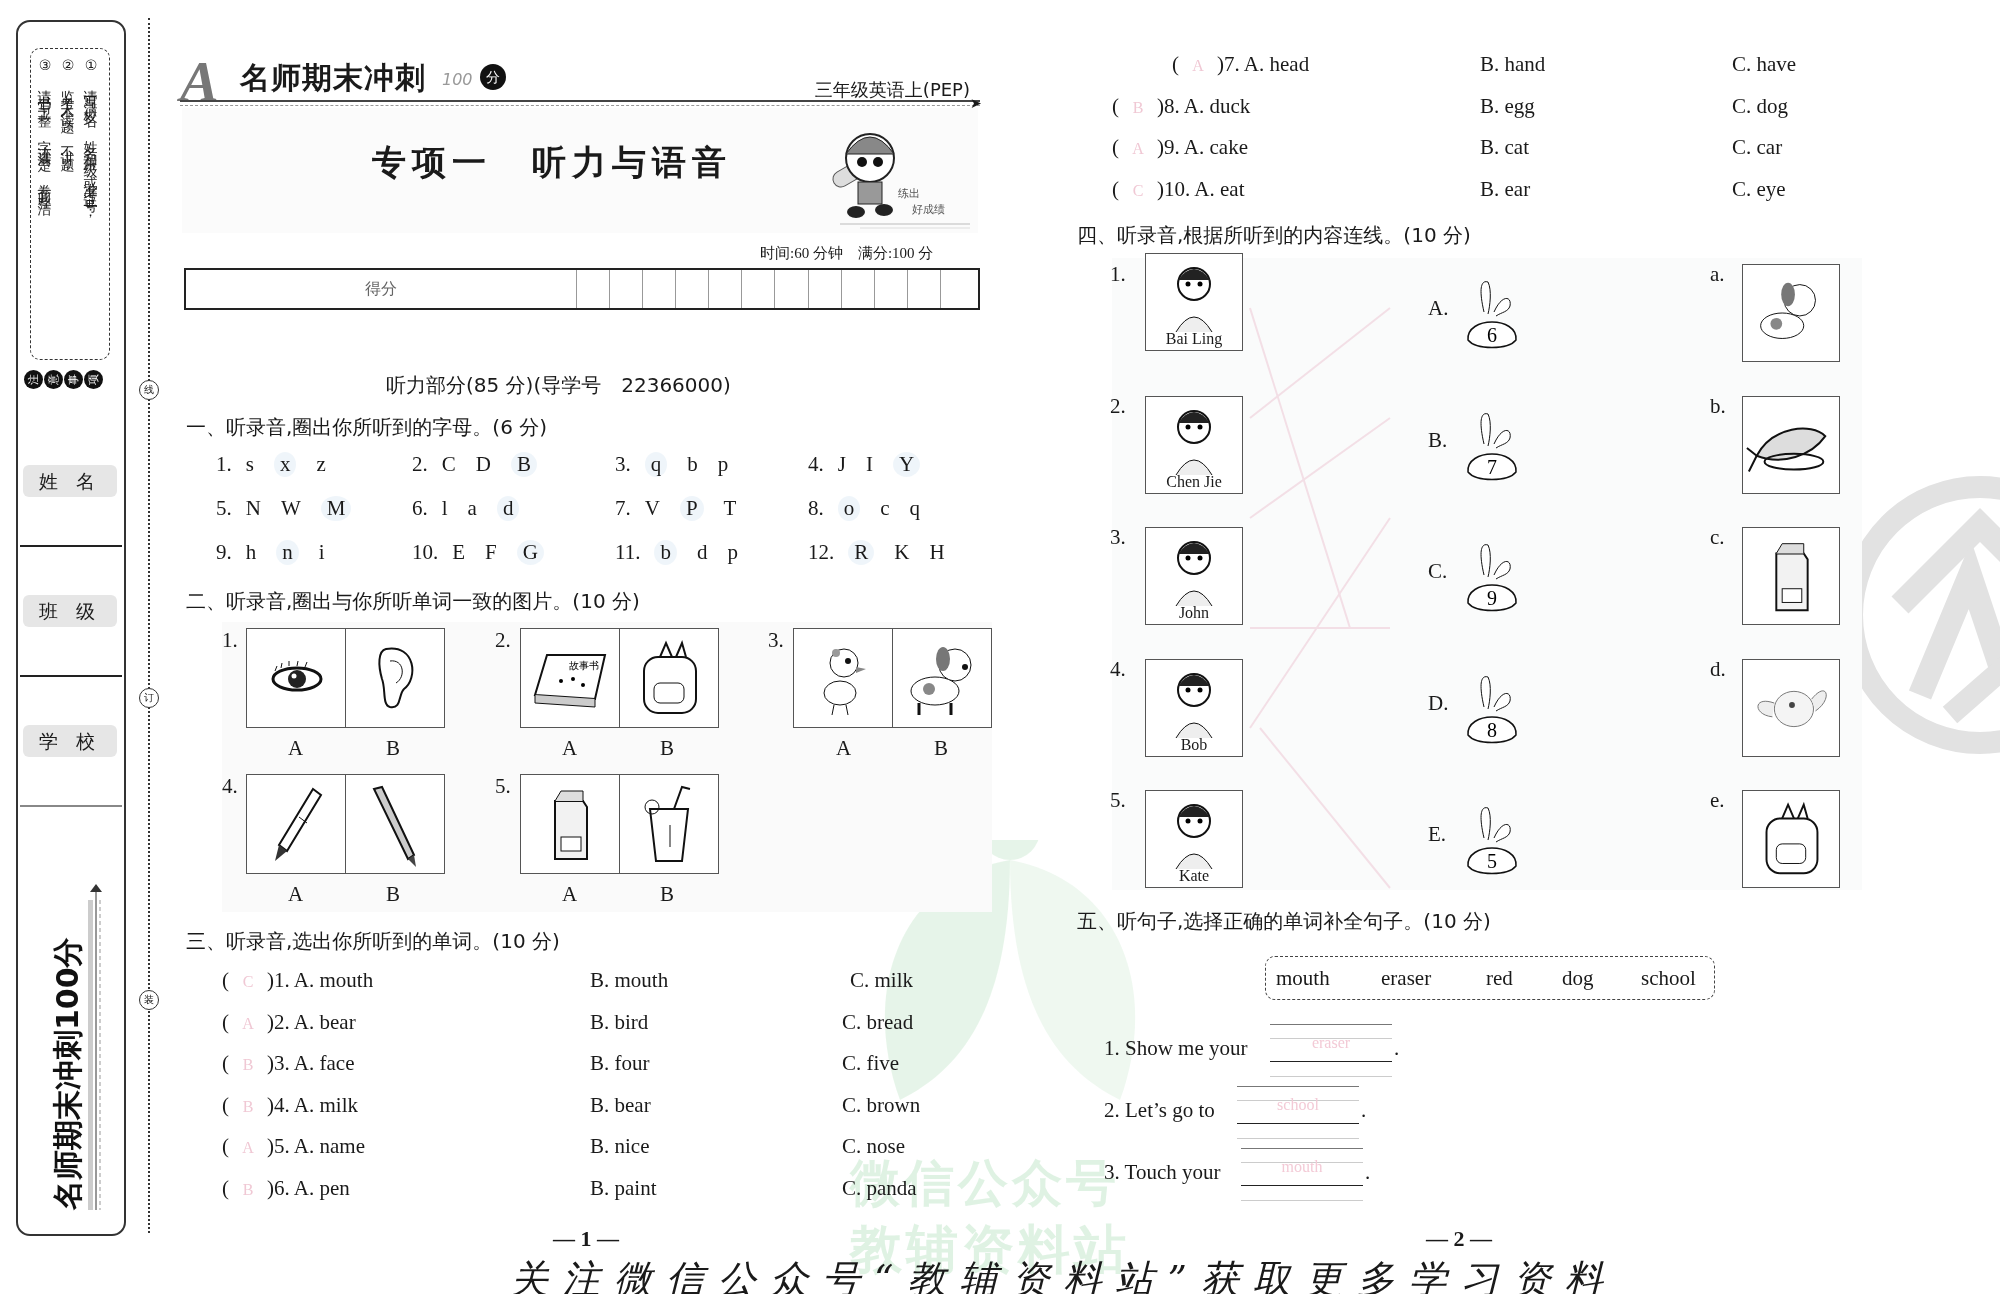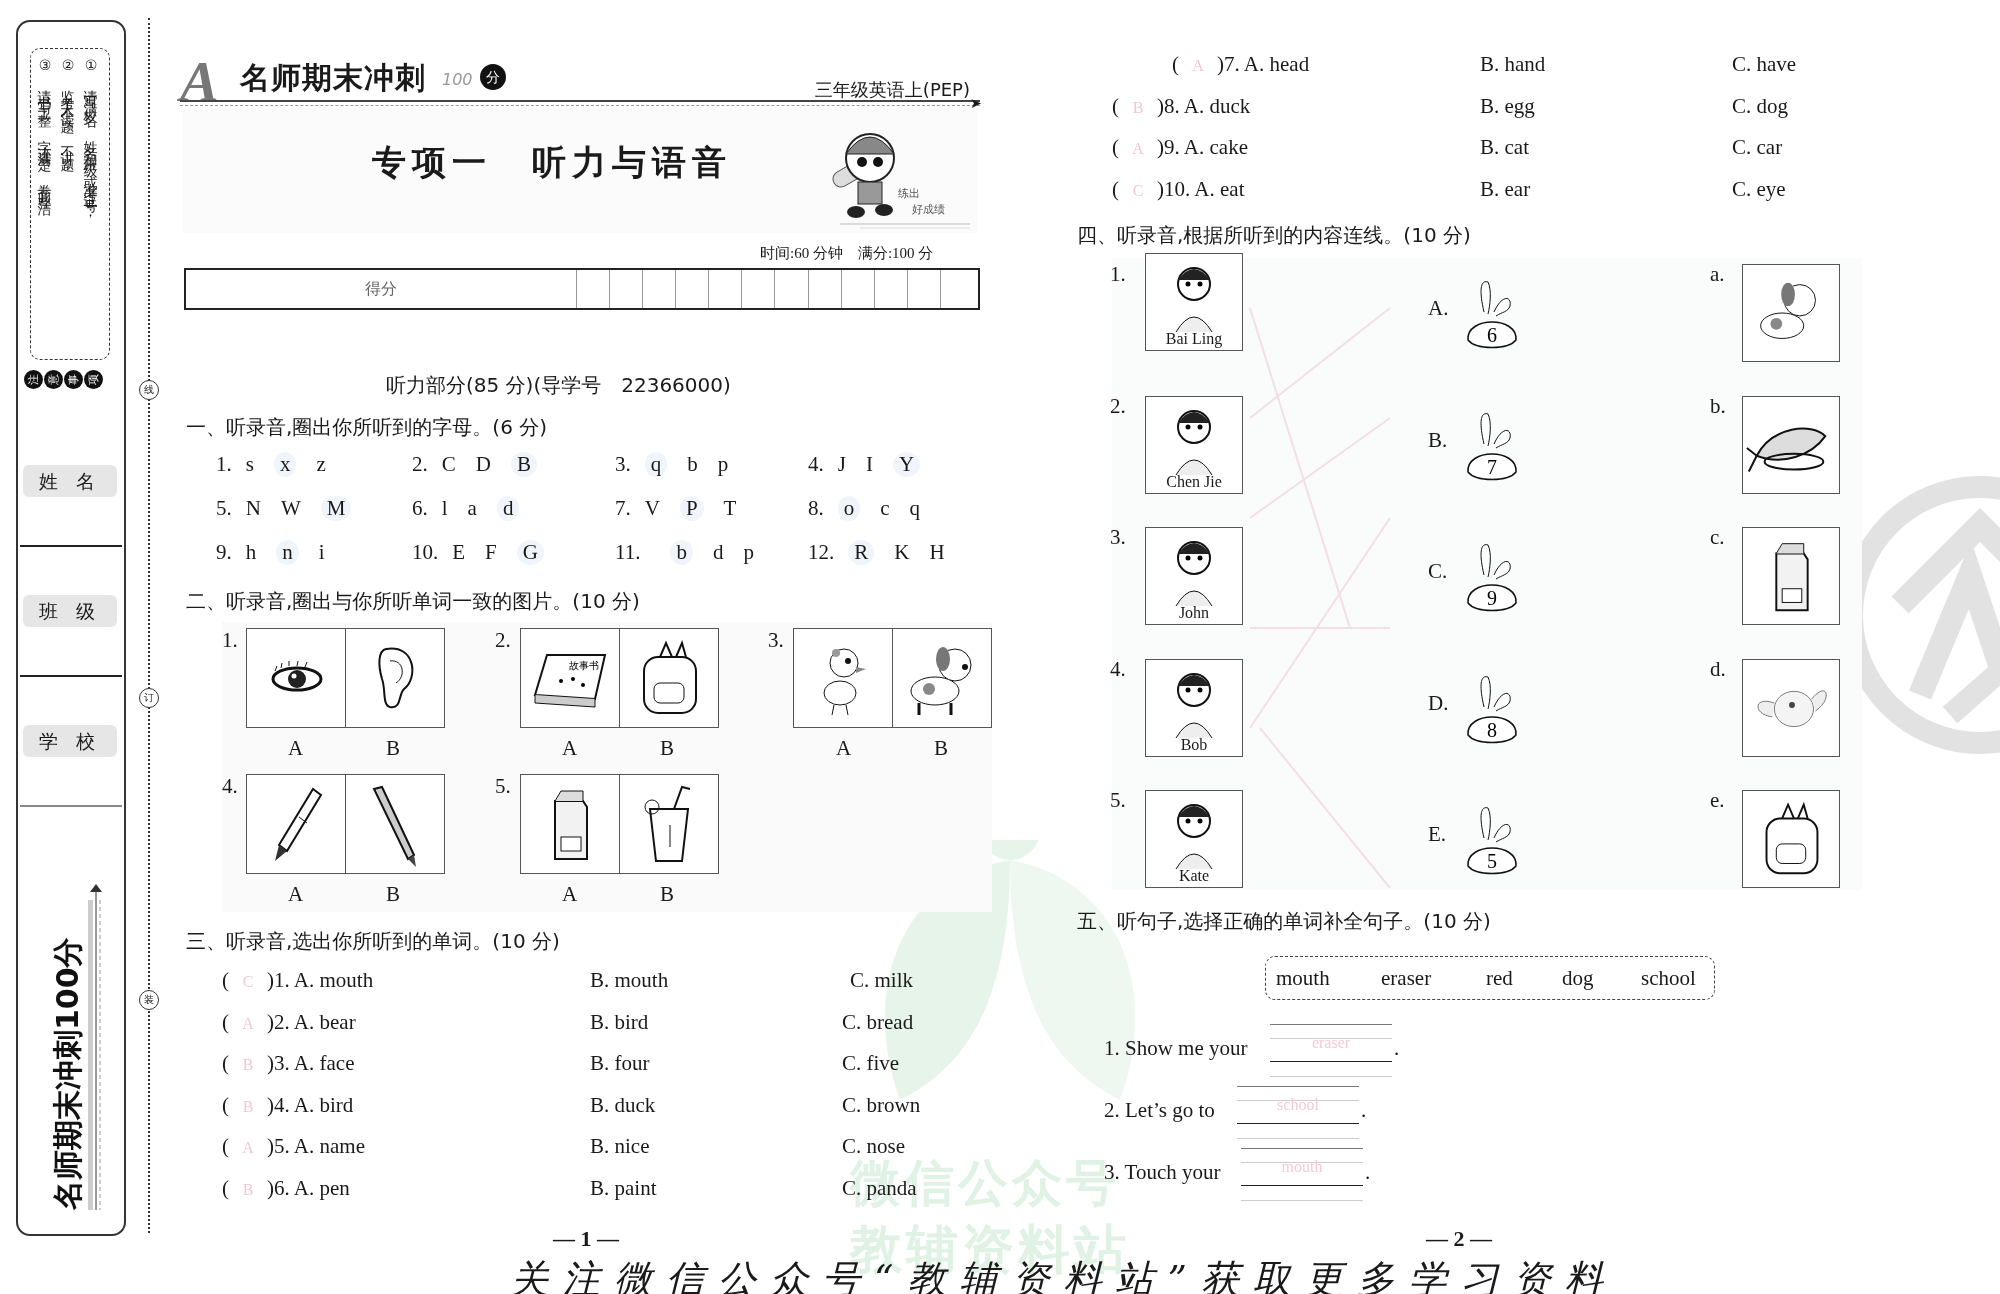--- a/index.html
+++ b/index.html
@@ -180,21 +180,21 @@
     <div class="qline" style="left:216px;top:452px"><span style="margin-right:4px">1.</span><span style="margin:0 10px">s</span><span class="circled" style="margin:0 10px">x</span><span style="margin:0 10px">z</span></div>
     <div class="qline" style="left:412px;top:452px"><span style="margin-right:4px">2.</span><span style="margin:0 10px">C</span><span style="margin:0 10px">D</span><span class="circled" style="margin:0 10px">B</span></div>
     <div class="qline" style="left:615px;top:452px"><span style="margin-right:4px">3.</span><span class="circled" style="margin:0 10px">q</span><span style="margin:0 10px">b</span><span style="margin:0 10px">p</span></div>
     <div class="qline" style="left:808px;top:452px"><span style="margin-right:4px">4.</span><span style="margin:0 10px">J</span><span style="margin:0 10px">I</span><span class="circled" style="margin:0 10px">Y</span></div>
     <div class="qline" style="left:216px;top:496px"><span style="margin-right:4px">5.</span><span style="margin:0 10px">N</span><span style="margin:0 10px">W</span><span class="circled" style="margin:0 10px">M</span></div>
     <div class="qline" style="left:412px;top:496px"><span style="margin-right:4px">6.</span><span style="margin:0 10px">l</span><span style="margin:0 10px">a</span><span class="circled" style="margin:0 10px">d</span></div>
     <div class="qline" style="left:615px;top:496px"><span style="margin-right:4px">7.</span><span style="margin:0 10px">V</span><span class="circled" style="margin:0 10px">P</span><span style="margin:0 10px">T</span></div>
     <div class="qline" style="left:808px;top:496px"><span style="margin-right:4px">8.</span><span class="circled" style="margin:0 10px">o</span><span style="margin:0 10px">c</span><span style="margin:0 10px">q</span></div>
     <div class="qline" style="left:216px;top:540px"><span style="margin-right:4px">9.</span><span style="margin:0 10px">h</span><span class="circled" style="margin:0 10px">n</span><span style="margin:0 10px">i</span></div>
     <div class="qline" style="left:412px;top:540px"><span style="margin-right:4px">10.</span><span style="margin:0 10px">E</span><span style="margin:0 10px">F</span><span class="circled" style="margin:0 10px">G</span></div>
-    <div class="qline" style="left:615px;top:540px"><span style="margin-right:20px">11.</span><span class="circled" style="margin:0 10px">b</span><span style="margin:0 10px">d</span><span style="margin:0 10px">p</span></div>
+    <div class="qline" style="left:615px;top:540px"><span style="margin-right:4px">11.</span><span class="circled" style="margin:0 10px">b</span><span style="margin:0 10px">d</span><span style="margin:0 10px">p</span></div>
     <div class="qline" style="left:808px;top:540px"><span style="margin-right:4px">12.</span><span class="circled" style="margin:0 10px">R</span><span style="margin:0 10px">K</span><span style="margin:0 10px">H</span></div>
   </div>
 
 <div class="section-hdr" style="left:186px;top:588px">二、听录音,圈出与你所听单词一致的图片。(10 分)</div>
 <div class="pics-bg"></div>
 
 <div class="pic-num" style="left:222px;top:628px">1.</div>
 <div class="pic" style="left:246px;top:628px">
   <svg viewBox="0 0 98 98">
       <ellipse cx="50" cy="50" rx="24" ry="11" fill="#fff" stroke="#111" stroke-width="3"></ellipse>
@@ -297,22 +297,22 @@
 <div id="sec3">
     <div class="qline" style="left:222px;top:968px;width:800px"><span>(</span><span class="ans">C</span><span>)1. </span><span>A. mouth</span></div>
     <div class="qline" style="left:590px;top:968px">B. mouth</div>
     <div class="qline" style="left:850px;top:968px">C. milk</div>
     <div class="qline" style="left:222px;top:1009.5px;width:800px"><span>(</span><span class="ans">A</span><span>)2. </span><span>A. bear</span></div>
     <div class="qline" style="left:590px;top:1009.5px">B. bird</div>
     <div class="qline" style="left:842px;top:1009.5px">C. bread</div>
     <div class="qline" style="left:222px;top:1051px;width:800px"><span>(</span><span class="ans">B</span><span>)3. </span><span>A. face</span></div>
     <div class="qline" style="left:590px;top:1051px">B. four</div>
     <div class="qline" style="left:842px;top:1051px">C. five</div>
-    <div class="qline" style="left:222px;top:1092.5px;width:800px"><span>(</span><span class="ans">B</span><span>)4. </span><span>A. bird</span></div>
-    <div class="qline" style="left:590px;top:1092.5px">B. duck</div>
+    <div class="qline" style="left:222px;top:1092.5px;width:800px"><span>(</span><span class="ans">B</span><span>)4. </span><span>A. milk</span></div>
+    <div class="qline" style="left:590px;top:1092.5px">B. bear</div>
     <div class="qline" style="left:842px;top:1092.5px">C. brown</div>
     <div class="qline" style="left:222px;top:1134px;width:800px"><span>(</span><span class="ans">A</span><span>)5. </span><span>A. name</span></div>
     <div class="qline" style="left:590px;top:1134px">B. nice</div>
     <div class="qline" style="left:842px;top:1134px">C. nose</div>
     <div class="qline" style="left:222px;top:1175.5px;width:800px"><span>(</span><span class="ans">B</span><span>)6. </span><span>A. pen</span></div>
     <div class="qline" style="left:590px;top:1175.5px">B. paint</div>
     <div class="qline" style="left:842px;top:1175.5px">C. panda</div>
     <div class="qline" style="left:1172px;top:52px;width:800px"><span>(</span><span class="ans">A</span><span>)7. </span><span>A. head</span></div>
     <div class="qline" style="left:1480px;top:52px">B. hand</div>
     <div class="qline" style="left:1732px;top:52px">C. have</div>

